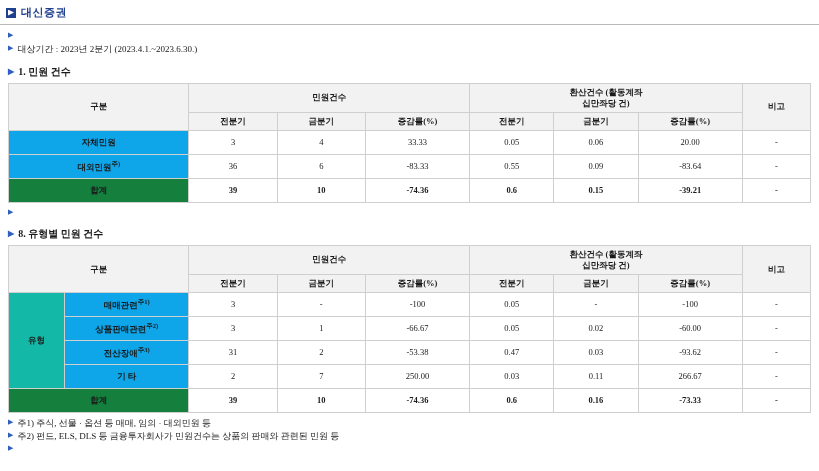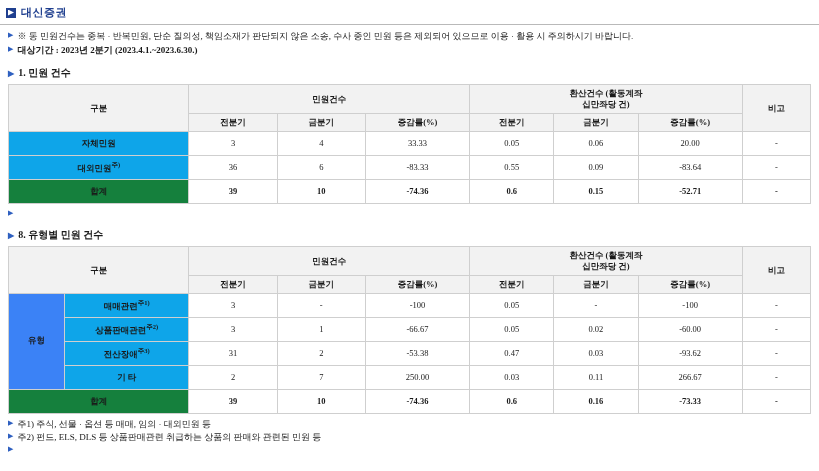--- a/index.html
+++ b/index.html
@@ -62,21 +62,21 @@
     font-size: 9px;
     margin-bottom: 1px;
   }
   .tri {
     color: #2f60c0;
     font-size: 7px;
     line-height: 1.7;
     flex: 0 0 auto;
   }
   .bullet-line.strong > span:last-child {
-    font-weight: bold;
+    font-weight: normal;
   }
   
   .section-head {
     display: flex;
     align-items: center;
     gap: 4px;
     font-size: 10px;
     font-weight: bold;
     padding: 8px 8px 4px 8px;
   }
@@ -110,22 +110,21 @@
     background: #0ea5e9;
   }
   tbody tr.total td {
     font-weight: bold;
   }
   tbody tr.total td.rowhead {
     background: #15803d;
   }
   td.vgroup {
     font-weight: bold;
-    background: #3b82f6;
-    font-family: Liberation Mono, monospace;
+    background: #14b8a6;
   }
   sup {
     font-size: 6.5px;
     vertical-align: super;
   }
   .footnotes {
     padding: 4px 8px 0 8px;
   }
   .footnotes .bullet-line { margin-bottom: 0; }
 </style>
@@ -135,21 +134,20 @@
 <div class="page">
 
   <div class="brand-bar">
     <span class="brand-mark"></span>
     <span class="brand-name">대신증권</span>
   </div>
 
   <div class="note-block">
     <div class="bullet-line">
       <span class="tri">▶</span>
-      <span>※ 동 민원건수는 중복 · 반복민원, 단순 질의성, 책임소재가 판단되지 않은 소송, 수사 중인 민원 등은 제외되어 있으므로 이용 · 활용 시 주의하시기 바랍니다.</span>
     </div>
     <div class="bullet-line strong">
       <span class="tri">▶</span>
       <span>대상기간 : 2023년 2분기 (2023.4.1.~2023.6.30.)</span>
     </div>
   </div>
 
   <div class="section-head">
     <span class="tri">▶</span>
     <span>1. 민원 건수</span>
@@ -203,21 +201,21 @@
         <td>-83.64</td>
         <td>-</td>
       </tr>
       <tr class="total">
         <td class="rowhead">합계</td>
         <td>39</td>
         <td>10</td>
         <td>-74.36</td>
         <td>0.6</td>
         <td>0.15</td>
-        <td>-52.71</td>
+        <td>-39.21</td>
         <td>-</td>
       </tr>
     </tbody>
   </table>
 
   <div class="footnotes">
     <div class="bullet-line">
       <span class="tri">▶</span>
     </div>
   </div>
@@ -310,20 +308,20 @@
     </tbody>
   </table>
 
   <div class="footnotes">
     <div class="bullet-line">
       <span class="tri">▶</span>
       <span>주1) 주식, 선물 · 옵션 등 매매, 임의 · 대외민원 등</span>
     </div>
     <div class="bullet-line">
       <span class="tri">▶</span>
-      <span>주2) 펀드, ELS, DLS 등 상품판매관련 취급하는 상품의 판매와 관련된 민원 등</span>
+      <span>주2) 펀드, ELS, DLS 등 금융투자회사가 민원건수는 상품의 판매와 관련된 민원 등</span>
     </div>
     <div class="bullet-line">
       <span class="tri">▶</span>
     </div>
   </div>
 
 </div>
 
 </body></html>

